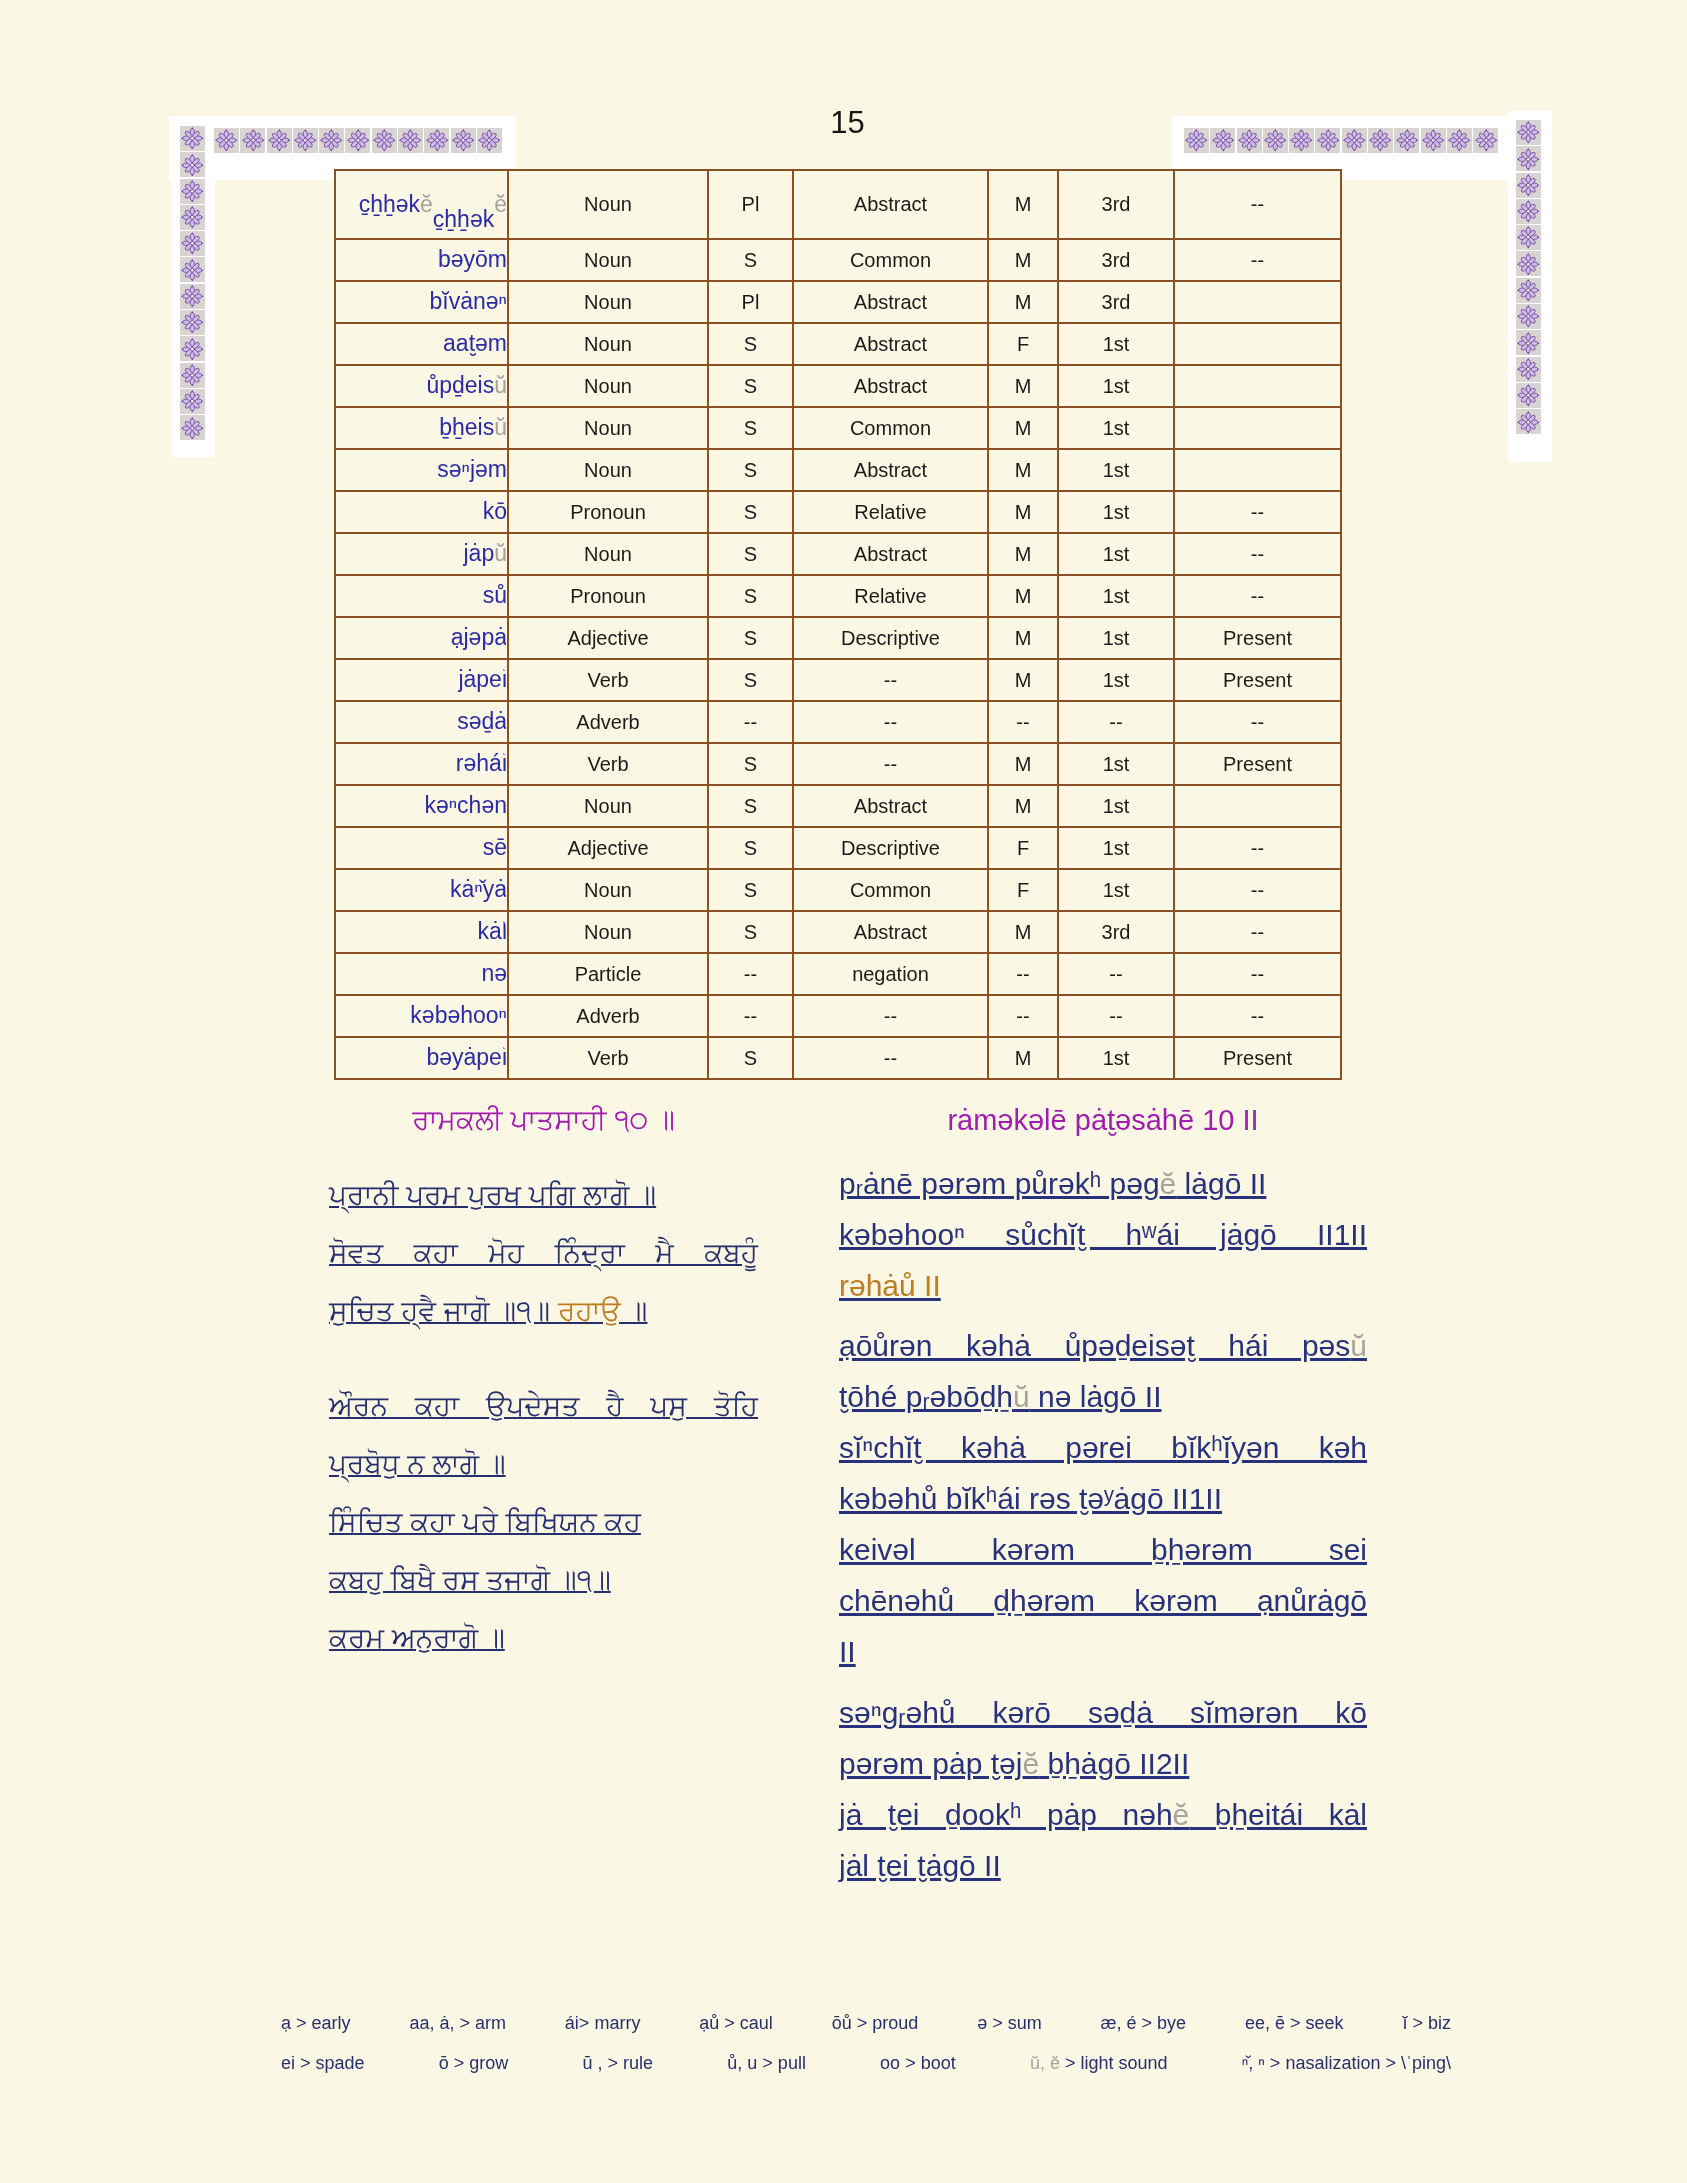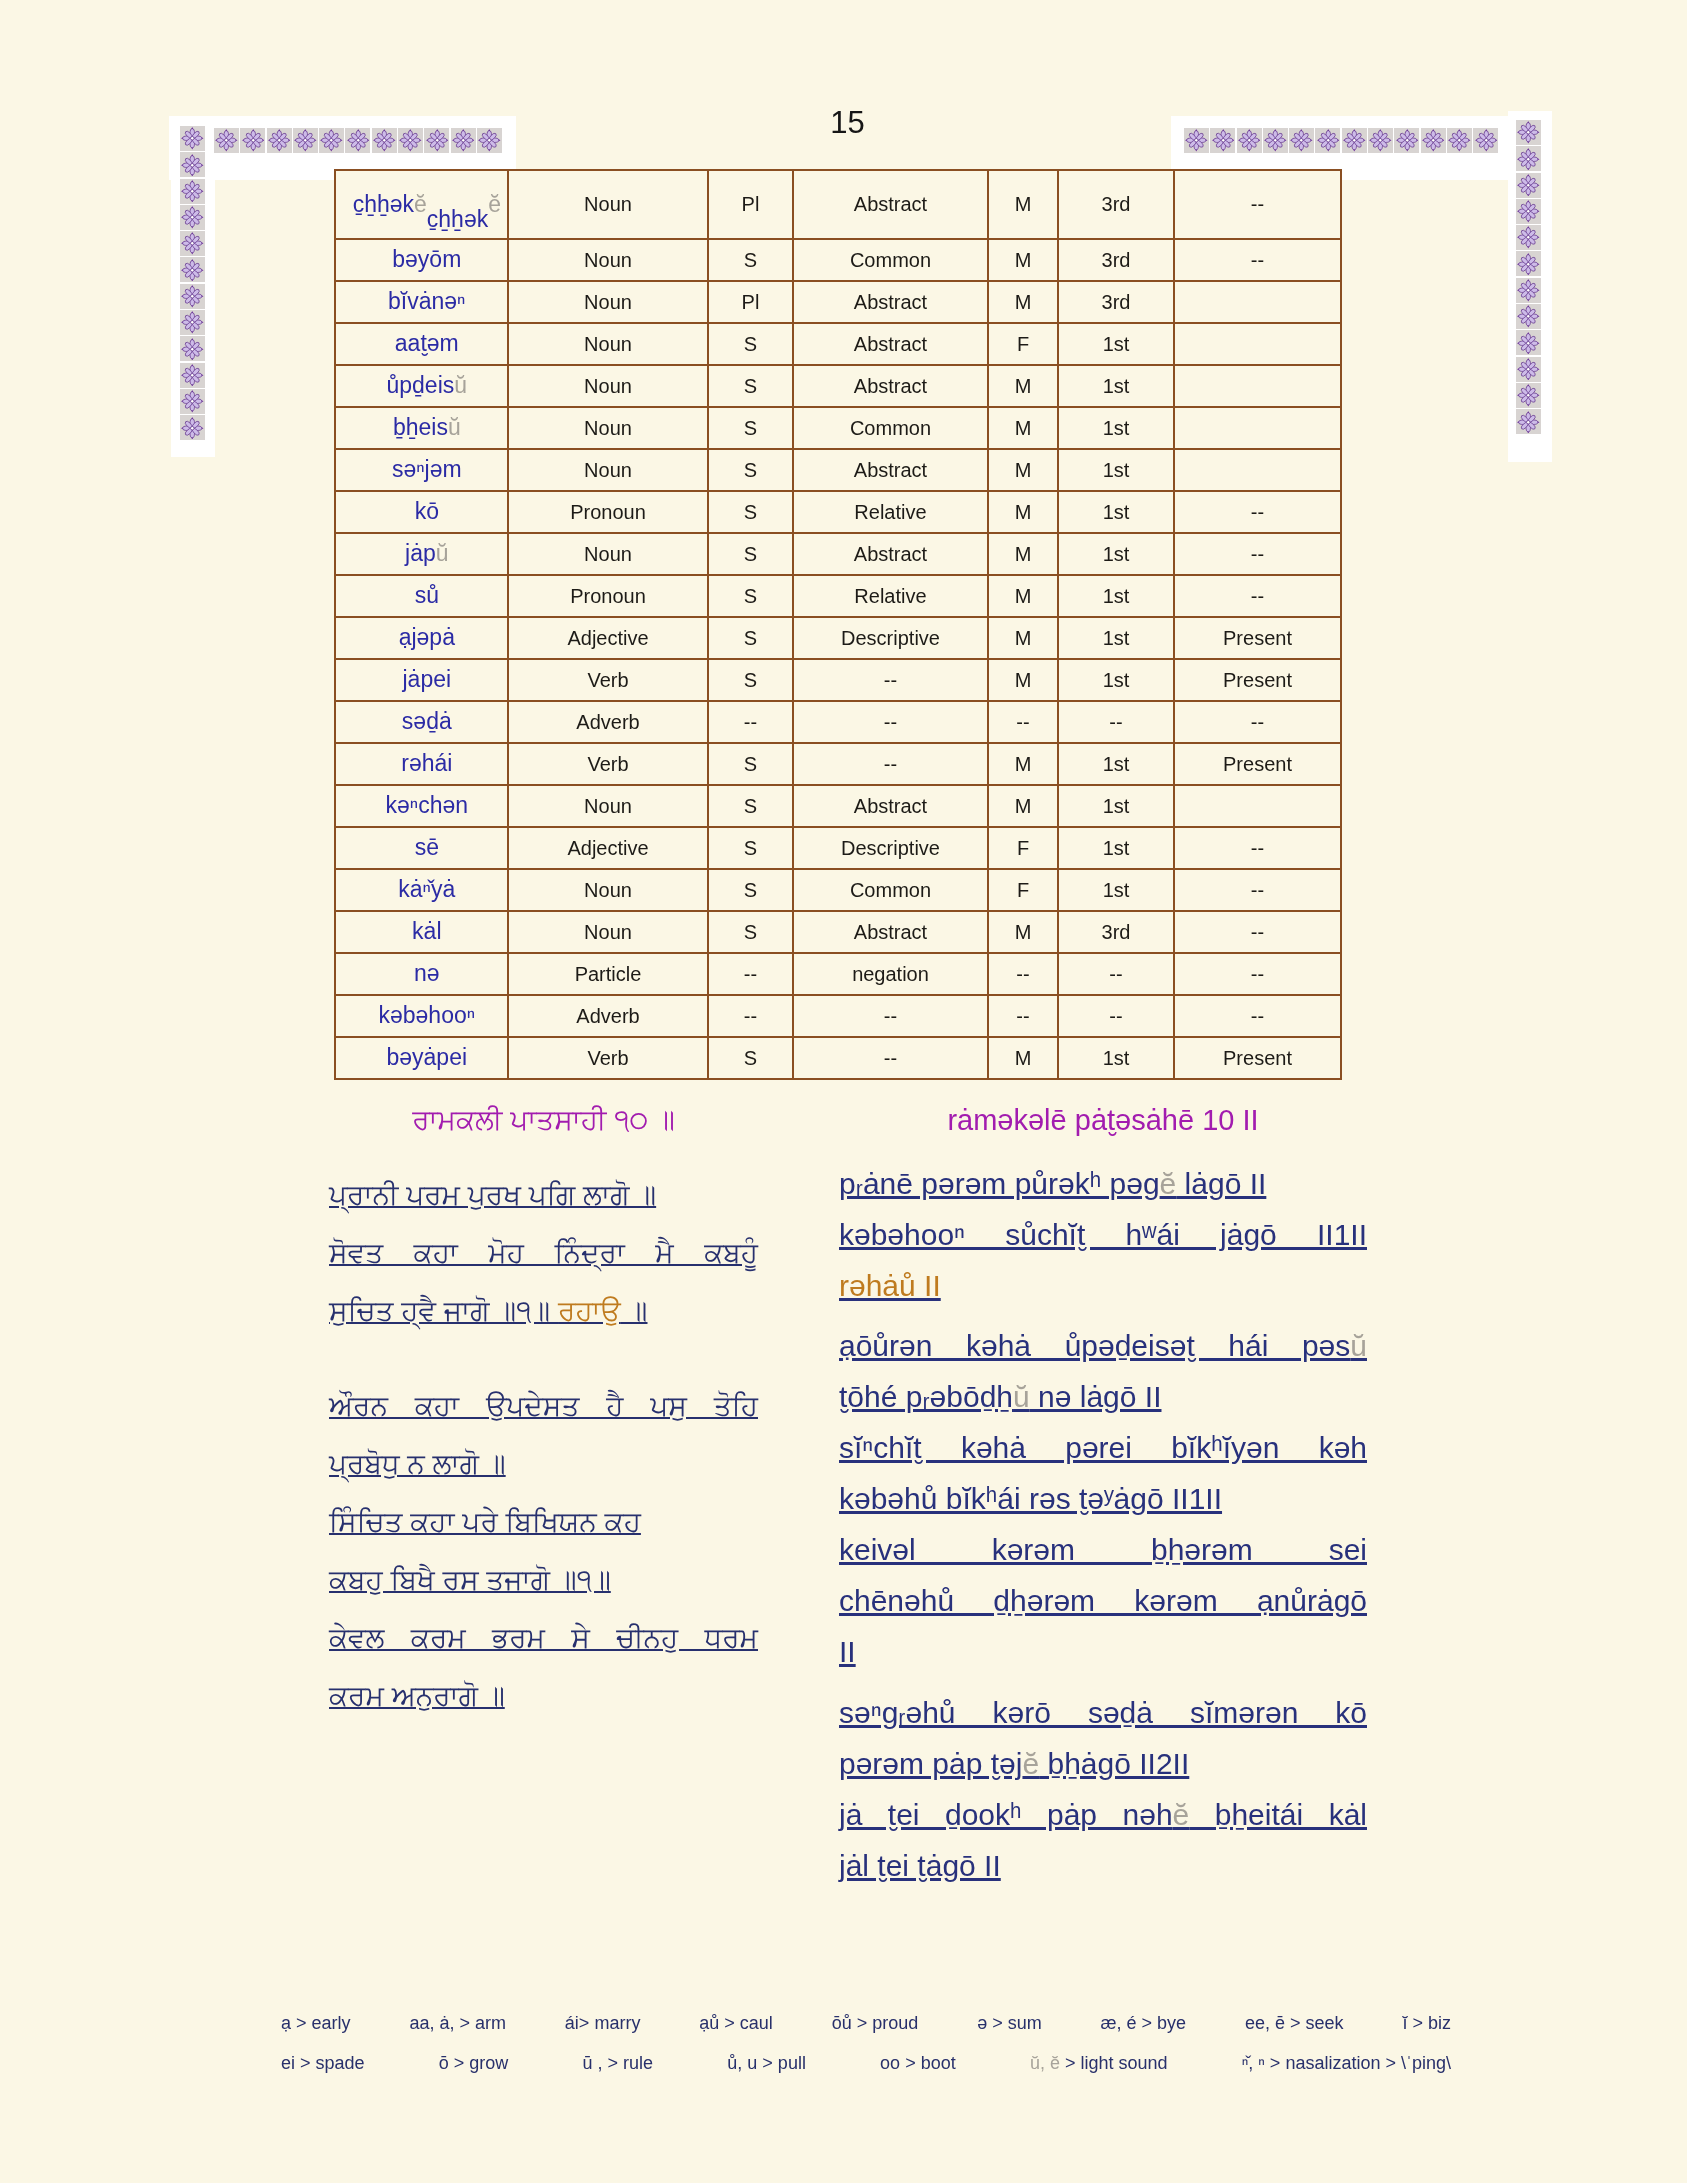--- a/index.html
+++ b/index.html
@@ -47,22 +47,22 @@
     height:40px; border-top:2px solid #8a4f22;
   }
   .trow.tall { height:67px; }
   .trow:first-child { border-top:none; }
   .cell {
     border-left:2px solid #8a4f22;
     display:flex; align-items:center; justify-content:center;
     font-size:20px; color:#1d1b17; overflow:hidden;
   }
   .cell.word {
-    border-left:none; justify-content:center; padding-left:10.6px;
-    font-size:23px; color:#2b2ba5; white-space:pre-line; line-height:1.3;
+    border-left:none; justify-content:flex-end; padding-left:10.6px;
+    font-size:23px; color:#2b2ba5; white-space:pre-line; line-height:1.3;border-radius:30px;
   }
 
   
   .col-header { text-align:center; color:#a21caf; }
   .verse-line { white-space:nowrap;text-decoration:underline; }
   .verse-line.just { white-space:normal; text-align:justify; text-align-last:justify; }
 
   .guru-col {
     position:absolute; left:329px; top:1104px; width:429px;
     color:#27306e; font-size:28px;
@@ -1294,21 +1294,20 @@
         <div class="para">
           <div class="verse-line"><span>ਪ੍ਰਾਨੀ  ਪਰਮ ਪੁਰਖ ਪਗਿ ਲਾਗੋ ॥</span></div>
           <div class="verse-line just"><span>ਸੋਵਤ ਕਹਾ ਮੋਹ ਨਿੰਦ੍ਰਾ ਮੈ  ਕਬਹੂੰ</span></div>
           <div class="verse-line"><span>ਸੁਚਿਤ ਹ੍ਵੈ ਜਾਗੋ ॥੧॥ </span><span class="accent">ਰਹਾਉ</span><span> ॥</span></div>
         </div>
         <div class="para">
           <div class="verse-line just"><span>ਔਰਨ ਕਹਾ ਉਪਦੇਸਤ ਹੈ ਪਸੁ  ਤੋਹਿ</span></div>
           <div class="verse-line"><span>ਪ੍ਰਬੋਧੁ ਨ ਲਾਗੋ ॥</span></div>
           <div class="verse-line"><span>ਸਿੰਚਿਤ ਕਹਾ ਪਰੇ ਬਿਖਿਯਨ ਕਹ</span></div>
           <div class="verse-line"><span>ਕਬਹੁ ਬਿਖੈ ਰਸ ਤਜਾਗੋ ॥੧॥</span></div>
-          <div class="verse-line just"><span>ਕੇਵਲ ਕਰਮ ਭਰਮ ਸੇ ਚੀਨਹੁ  ਧਰਮ</span></div>
           <div class="verse-line"><span>ਕਰਮ ਅਨੁਰਾਗੋ ॥</span></div>
         </div>
       </div>
   </div>
 
   <div class="translit-col">
     <div class="col-header"><span>rȧməkəlē pȧt̮əsȧhē 10 II</span></div>
     <div>
         <div class="para">
           <div class="verse-line"><span>pᵣȧnē pərəm půrəkʰ pəg</span><span class="muted">ĕ</span><span> lȧgō II</span></div>

